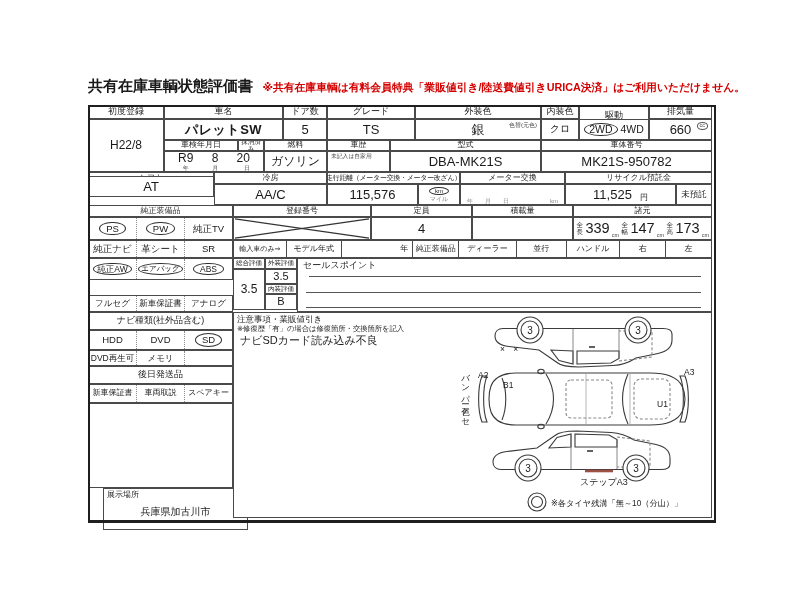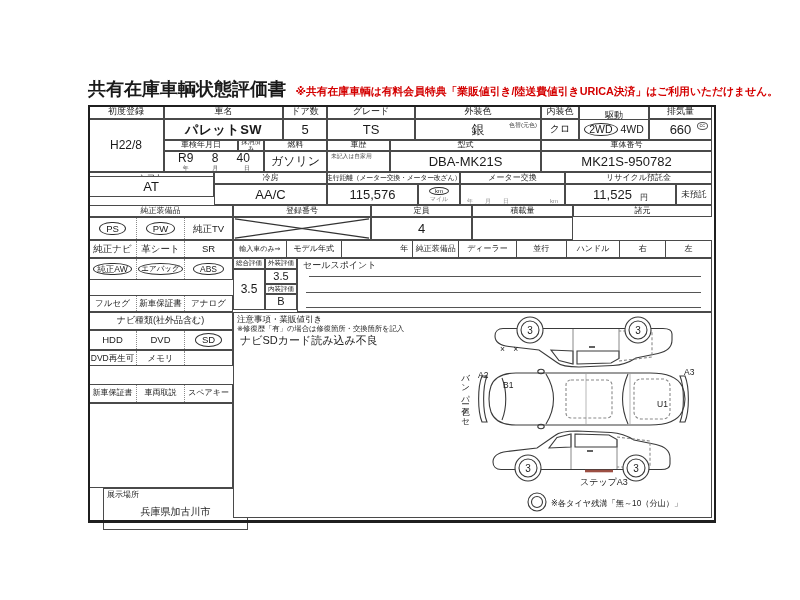--- a/index.html
+++ b/index.html
@@ -24,21 +24,21 @@
   .frame{position:absolute;border:2px solid #1f1f1f;border-bottom-width:3px;pointer-events:none;z-index:6;background:transparent}
   .sub{font-size:6px;color:#444}
   svg text{font-family:"Liberation Sans","DejaVu Sans",sans-serif}
 </style>
 </head>
 <body>
 
 <div id="sheet">
 
   <div class="abs nowrap" style="left:88px;top:77px;">
-    <span style="font-weight:bold;font-size:18px;font-family:Liberation Serif, serif;">共有在庫車輌状態評価書</span>
+    <span style="font-weight:bold;font-size:15px;font-family:Liberation Serif, serif;">共有在庫車輌状態評価書</span>
     <span style="font-weight:bold;font-size:10.8px;color:#d40000;margin-left:5px;">※共有在庫車輌は有料会員特典「業販値引き/陸送費値引きURICA決済」はご利用いただけません。</span>
   </div>
 
   <div class="cell hdr" style="left:88px;top:105px;width:76px;height:14px">初度登録</div>
   <div class="cell hdr" style="left:164px;top:105px;width:119px;height:14px">車名</div>
   <div class="cell hdr" style="left:283px;top:105px;width:44px;height:14px">ドア数</div>
   <div class="cell hdr" style="left:327px;top:105px;width:88px;height:14px">グレード</div>
   <div class="cell hdr" style="left:415px;top:105px;width:126px;height:14px">外装色</div>
   <div class="cell hdr" style="left:541px;top:105px;width:38px;height:14px">内装色</div>
   <div class="cell hdr" style="left:579px;top:105px;width:70px;height:22px">駆動</div>
@@ -72,21 +72,21 @@
   <div class="cell" style="left:164px;top:151px;width:100px;height:21px;justify-content:space-around;padding:0 4px">
     <span style="display:flex;flex-direction:column;align-items:center">
       <span class="v12">R9</span>
       <span class="sub">年</span>
       </span>
     <span style="display:flex;flex-direction:column;align-items:flex-end">
       <span class="v12">8</span>
       <span class="sub">月</span>
       </span>
     <span style="display:flex;flex-direction:column;align-items:flex-end">
-      <span class="v12">40</span>
+      <span class="v12">20</span>
       <span class="sub">日</span>
       </span>
   </div>
   <div class="cell v12" style="left:264px;top:151px;width:63px;height:21px">ガソリン</div>
   <div class="cell" style="left:327px;top:151px;width:63px;height:21px">
     <span class="note sub" style="left:3px;top:1px;font-size:5.8px">未記入は自家用</span>
   </div>
   <div class="cell val" style="left:390px;top:151px;width:151px;height:21px">DBA-MK21S</div>
   <div class="cell val" style="left:541px;top:151px;width:171px;height:21px">MK21S-950782</div>
 
@@ -129,20 +129,31 @@
     <span>純正TV</span>
   </div>
   <div class="cell" style="left:233px;top:217px;width:138px;height:23px;padding:0">
     <svg width="100%" height="100%" viewBox="0 0 138 23" preserveAspectRatio="none" style="display:block">
       <line x1="1" y1="1" x2="137" y2="22" stroke="#333" stroke-width="1.4"></line>
       <line x1="1" y1="22" x2="137" y2="1" stroke="#333" stroke-width="1.4"></line>
     </svg>
   </div>
   <div class="cell val" style="left:371px;top:217px;width:101px;height:23px">4</div>
   <div class="cell" style="left:472px;top:217px;width:101px;height:23px"></div>
+  <div class="cell" style="left:573px;top:217px;width:139px;height:23px;gap:2px;padding:0 2px">
+    <span class="h65">全長</span>
+    <span style="font-size:14.5px">339</span>
+    <span class="sub" style="align-self:flex-end;font-size:5.5px">cm</span>
+    <span class="h65">全幅</span>
+    <span style="font-size:14.5px">147</span>
+    <span class="sub" style="align-self:flex-end;font-size:5.5px">cm</span>
+    <span class="h65">全高</span>
+    <span style="font-size:14.5px">173</span>
+    <span class="sub" style="align-self:flex-end;font-size:5.5px">cm</span>
+  </div>
 
   <div class="cell trip" style="left:88px;top:240px;width:145px;height:18px;font-size:9.5px">
     <span>純正ナビ</span>
     <span>革シート</span>
     <span>SR</span>
   </div>
   <div class="cell imp" style="left:233px;top:240px;width:479px;height:18px">
     <span style="width:52px;font-size:7px">輸入車のみ⇒</span>
     <span style="width:55px">モデル年式</span>
     <span style="width:72px;justify-content:flex-end;padding-right:4px">年</span>
@@ -191,20 +202,21 @@
     <span>DVD</span>
     <span>
         <span class="circ">SD</span>
       </span>
   </div>
   <div class="cell trip" style="left:88px;top:350px;width:145px;height:16px;font-size:8.5px">
     <span>DVD再生可</span>
     <span>メモリ</span>
     <span></span>
   </div>
+  <div class="cell hdr" style="left:88px;top:366px;width:145px;height:18px">後日発送品</div>
   <div class="cell trip" style="left:88px;top:384px;width:145px;height:19px;font-size:8px">
     <span>新車保証書</span>
     <span>車両取説</span>
     <span>スペアキー</span>
   </div>
   <div class="cell" style="left:88px;top:403px;width:145px;height:85px"></div>
   <div class="cell" style="left:103px;top:488px;width:145px;height:42px">
     <span class="note h8" style="left:3px;top:2px">展示場所</span>
     <span class="v10" style="margin-top:7px">兵庫県加古川市</span>
   </div>

